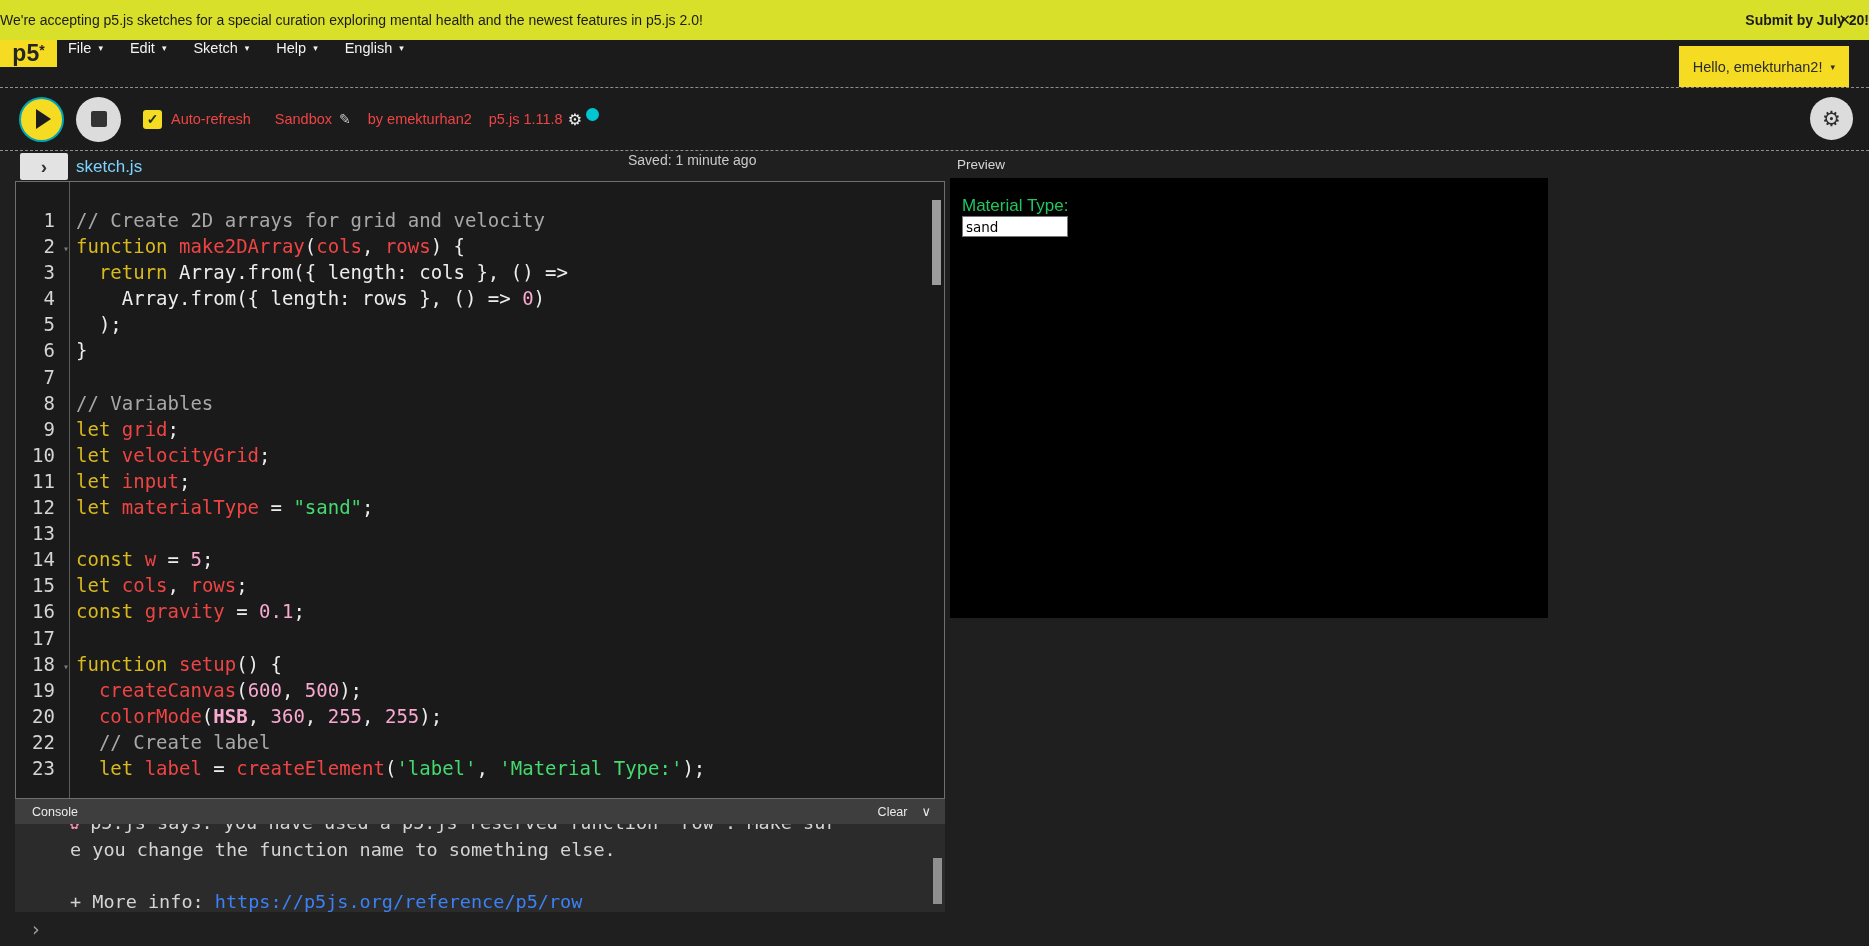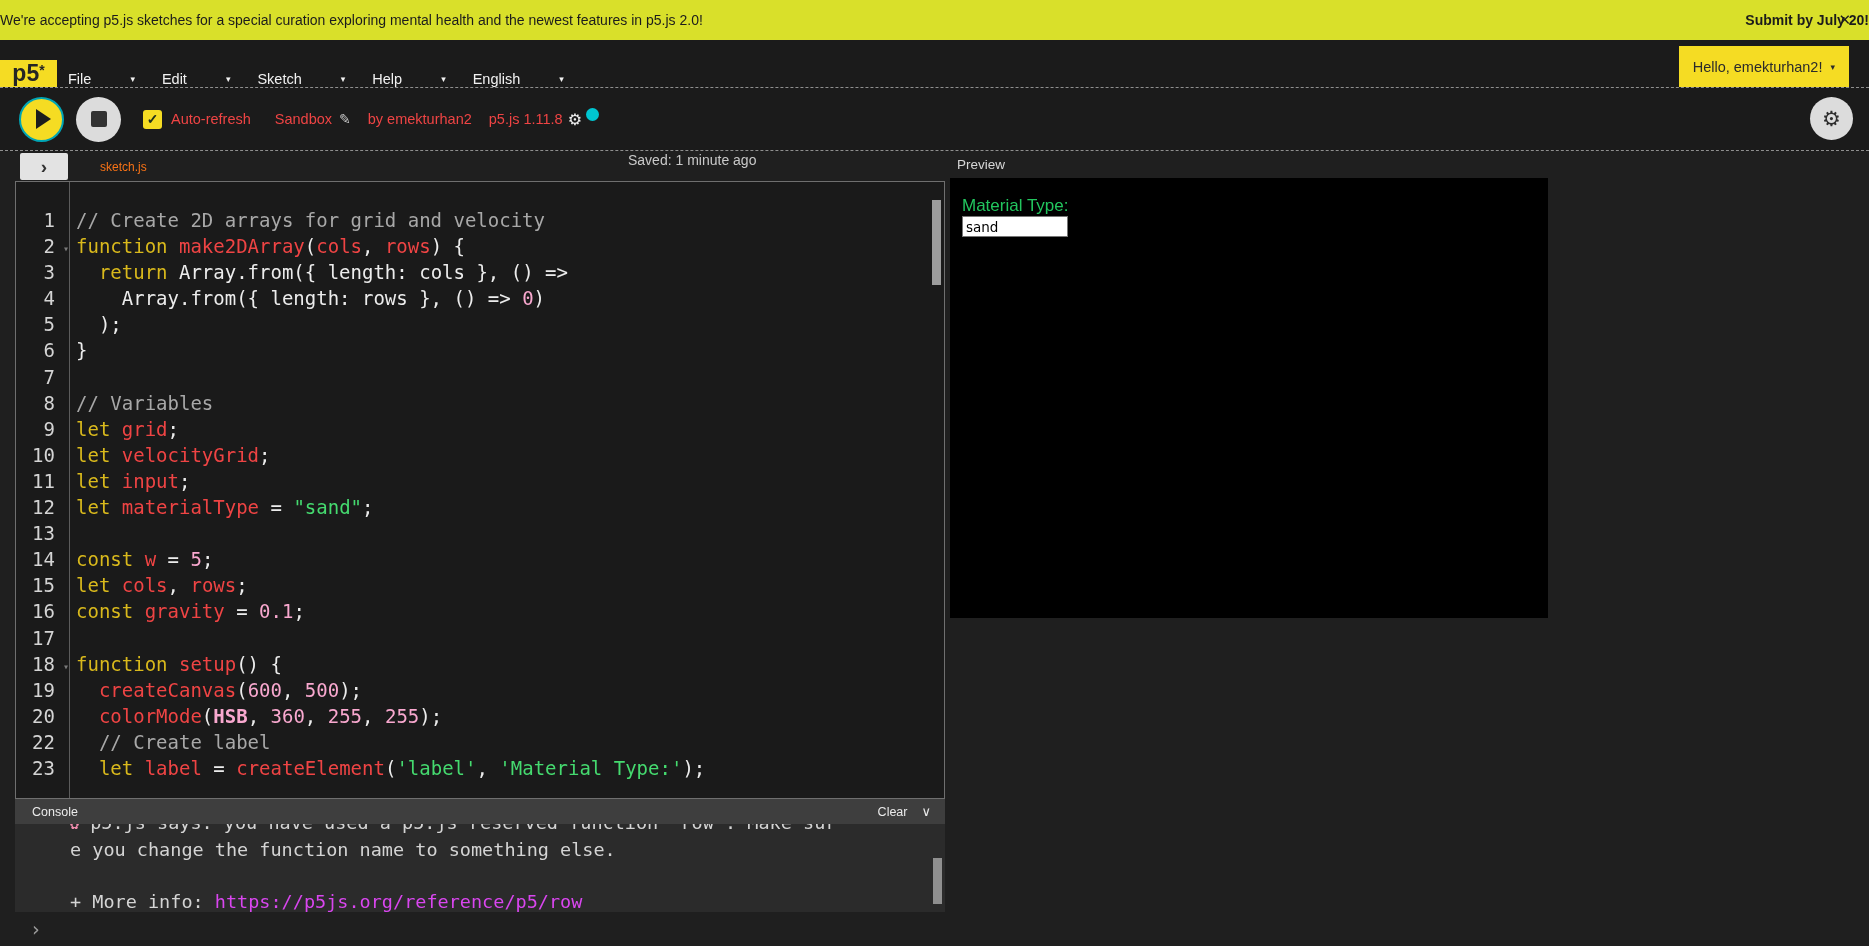--- a/index.html
+++ b/index.html
@@ -9,26 +9,26 @@
 
   
   #banner{left:0;top:0;width:1869px;height:40px;background:var(--banner-yellow);
           display:flex;align-items:center;justify-content:space-between;color:#1c1c1c;font-size:14px;}
   #banner b{margin-left:5px;font-weight:bold;}
   #banner-close{position:absolute;right:12px;top:0;height:40px;display:flex;align-items:center;
                 font-size:15px;color:#1c1c1c;cursor:pointer;padding:0 6px;}
 
   
   #menubar{left:0;top:40px;width:1869px;height:48px;background:#1b1b1b;
-           border-bottom:1px dashed #8f8f8f;display:flex;align-items:flex-end;box-sizing:border-box;}
+           border-bottom:1px dashed #8f8f8f;display:flex;align-items:flex-start;box-sizing:border-box;}
   #logo{width:57px;background:var(--accent-yellow);color:#252525;display:flex;align-items:center;
         justify-content:center;font-weight:bold;font-size:23px;letter-spacing:0;}
   #logo sup{font-size:14px;line-height:0;margin-top:-8px;}
   #menu-items{display:flex;align-items:center;margin-left:11px;}
-  .menu-item{display:flex;align-items:center;color:#f2f2f2;font-size:14.5px;margin-right:27px;cursor:pointer;gap:32px;}
+  .menu-item{display:flex;align-items:center;color:#f2f2f2;font-size:14.5px;margin-right:27px;cursor:pointer;}
   .menu-item .caret{font-size:9px;margin-left:7px;color:#f2f2f2;}
   #hello-btn{position:absolute;right:20px;top:6px;height:41px;background:var(--accent-yellow);
              color:#2b2b2b;font-size:14.5px;display:flex;align-items:center;padding:0 14px;cursor:pointer;}
   #hello-btn .caret{font-size:9px;margin-left:8px;}
 
   
   #toolbar{left:0;top:88px;width:1869px;height:63px;background:#1b1b1b;
            border-bottom:1px dashed #8f8f8f;display:flex;align-items:center;box-sizing:border-box;}
   #play-btn{width:45px;height:45px;border-radius:50%;background:var(--accent-yellow);
             border:2px solid var(--accent-teal);margin-left:19px;display:flex;align-items:center;
@@ -50,22 +50,22 @@
   #version-gear{color:#f0f0f0;font-size:16px;margin-left:5px;cursor:pointer;}
   #notif-dot{width:13px;height:13px;border-radius:50%;background:#00c6d2;margin-left:4px;transform:translateY(-5px);}
   #settings-btn{position:absolute;right:16px;top:9px;width:43px;height:43px;border-radius:50%;
                 background:#dcdcdc;display:flex;align-items:center;justify-content:center;
                 color:#2e2e2e;font-size:21px;cursor:pointer;}
 
   
   #collapse-btn{left:20px;top:153px;width:48px;height:27px;background:#e3e3e3;border-radius:2px;
                 display:flex;align-items:center;justify-content:center;color:#333;font-size:19px;
                 font-weight:bold;cursor:pointer;}
-  #file-tab{left:76px;top:152px;height:29px;display:flex;align-items:center;color:#f97316;
-            font-size:12px;cursor:pointer;margin-left:24px;}
+  #file-tab{left:76px;top:152px;height:29px;display:flex;align-items:center;color:#7dd3fc;
+            font-size:17px;cursor:pointer;}
   #saved-status{left:628px;top:152px;height:29px;display:flex;color:#c9c9c9;font-size:14px;}
 
   
   #editor{left:15px;top:181px;width:930px;height:618px;background:#1a1a1a;
           border:1px solid #6f6f6f;box-sizing:border-box;overflow:hidden;position:absolute;}
   #gutter-border{position:absolute;left:53px;top:0;bottom:0;width:1px;background:#5c5c5c;}
   #code-lines{position:relative;padding-top:25px;font-family:"DejaVu Sans Mono",monospace;
               font-size:19px;line-height:26.1px;}
   .cl{display:flex;white-space:pre;}
   .ln{flex:none;width:39px;padding-right:14px;text-align:right;color:#d4d4d4;position:relative;}
@@ -80,21 +80,21 @@
                   align-items:center;box-sizing:border-box;padding:0 14px 0 17px;}
   #console-title{color:#eaeaea;font-size:12.5px;}
   #console-actions{margin-left:auto;display:flex;align-items:center;}
   #console-clear{color:#eaeaea;font-size:12.5px;cursor:pointer;}
   #console-chevron{color:#eaeaea;font-size:13px;margin-left:14px;cursor:pointer;}
   #console-body{left:15px;top:824px;width:930px;height:88px;background:#2b2b2b;overflow:hidden;
                 position:absolute;font-family:"DejaVu Sans Mono",monospace;font-size:18.5px;
                 line-height:26px;color:#d4d4d4;box-sizing:border-box;padding-left:55px;}
   #console-lines{margin-top:-14px;}
   .con-line{white-space:pre;}
-  .ct-t{color:#d4d4d4;} .ct-u{color:#d946ef;} .ct-e{color:#f48fb1;font-size:15px;}
+  .ct-t{color:#d4d4d4;} .ct-u{color:#3b82f6;} .ct-e{color:#f48fb1;font-size:15px;}
   #console-scrollbar{position:absolute;right:3px;top:34px;width:9px;height:46px;background:#8f8f8f;cursor:pointer;}
   #prompt-row{left:15px;top:912px;width:930px;height:34px;display:flex;align-items:center;position:absolute;}
   #prompt-chevron{color:#9a9a9a;font-size:19px;font-family:"DejaVu Sans Mono",monospace;margin-left:15px;}
 
   
   #preview-label{left:957px;top:157px;color:#d6d6d6;font-size:13.5px;}
   #preview-frame{left:950px;top:178px;width:598px;height:440px;background:#000;position:absolute;}
   #material-label{position:absolute;left:12px;top:18px;color:#22c55e;font-size:17px;}
   #material-input{position:absolute;left:12px;top:38px;width:101px;height:19px;background:#fff;
                   border:1px solid #767676;font-family:"DejaVu Sans",sans-serif;font-size:13.5px;

